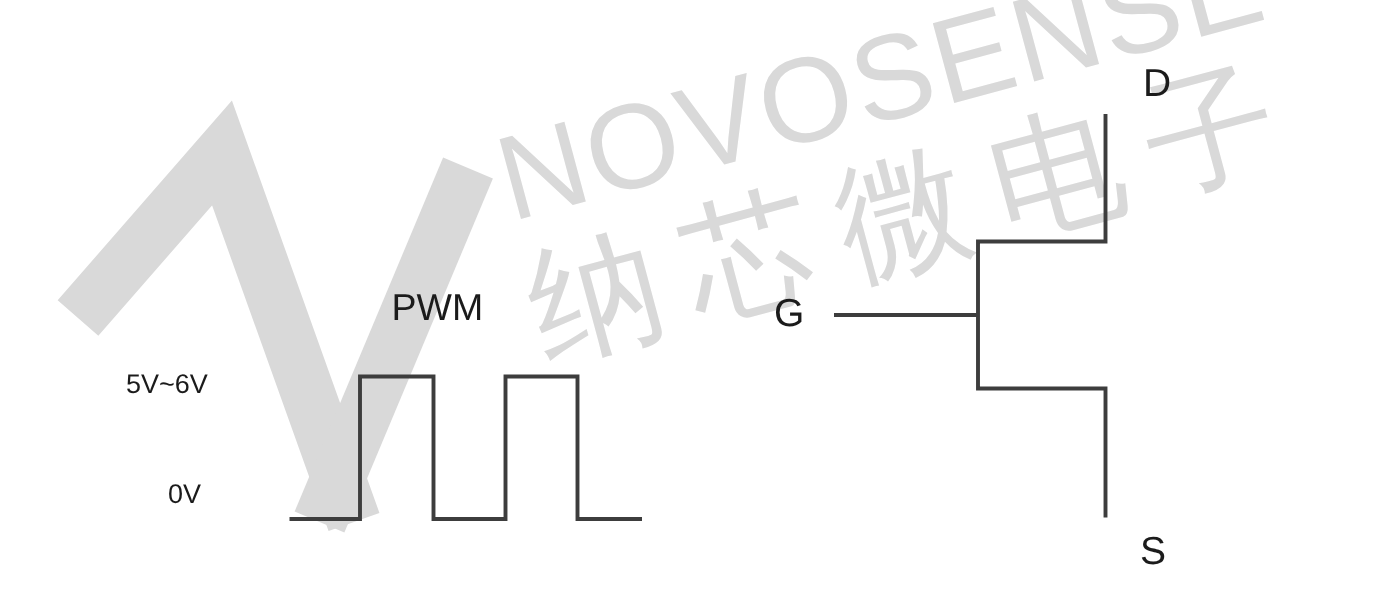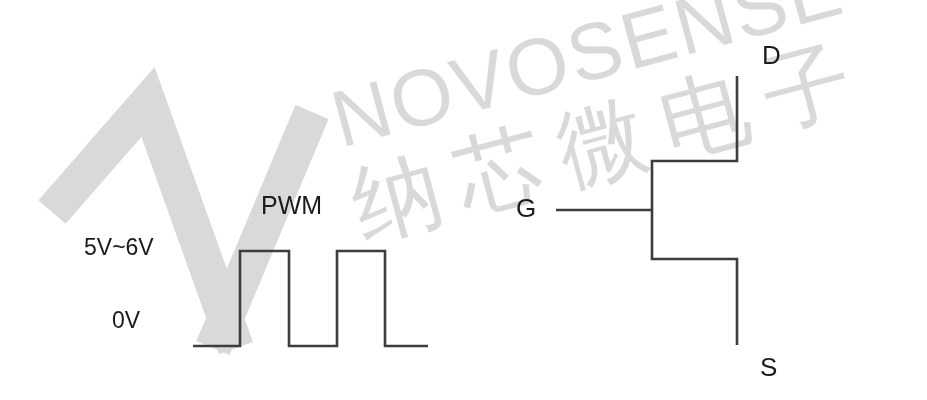--- a/index.html
+++ b/index.html
@@ -18,21 +18,21 @@
     width: 670px;
     transform: rotate(-15deg);
     transform-origin: 50% 50%;
     color: #d9d9d9;
     text-align: center;
   }
   .wm-brand { font-size: 80px; letter-spacing: 2px; line-height: 1.05; white-space: nowrap; }
   .wm-cn { font-size: 88px; letter-spacing: 18px; line-height: 1.1; white-space: nowrap; }
   svg.layer { position: absolute; left: 0; top: 0; }
   .label { position: absolute; color: #1b1b1b; white-space: nowrap; }
-  .f23 { font-size: 23px; }
+  .f23 { font-size: 18px; margin-top: 12px; }
   .f24 { font-size: 25px; }
   .f26 { font-size: 26px; }
 </style>
 </head>
 <body>
 
 <div id="canvas">
 
   <svg class="layer wm" width="927" height="400" viewBox="0 0 927 400">
     <polyline points="52,212 148,102 236,348" fill="none" stroke-width="36" stroke-linejoin="miter" stroke="#d9d9d9"></polyline>

